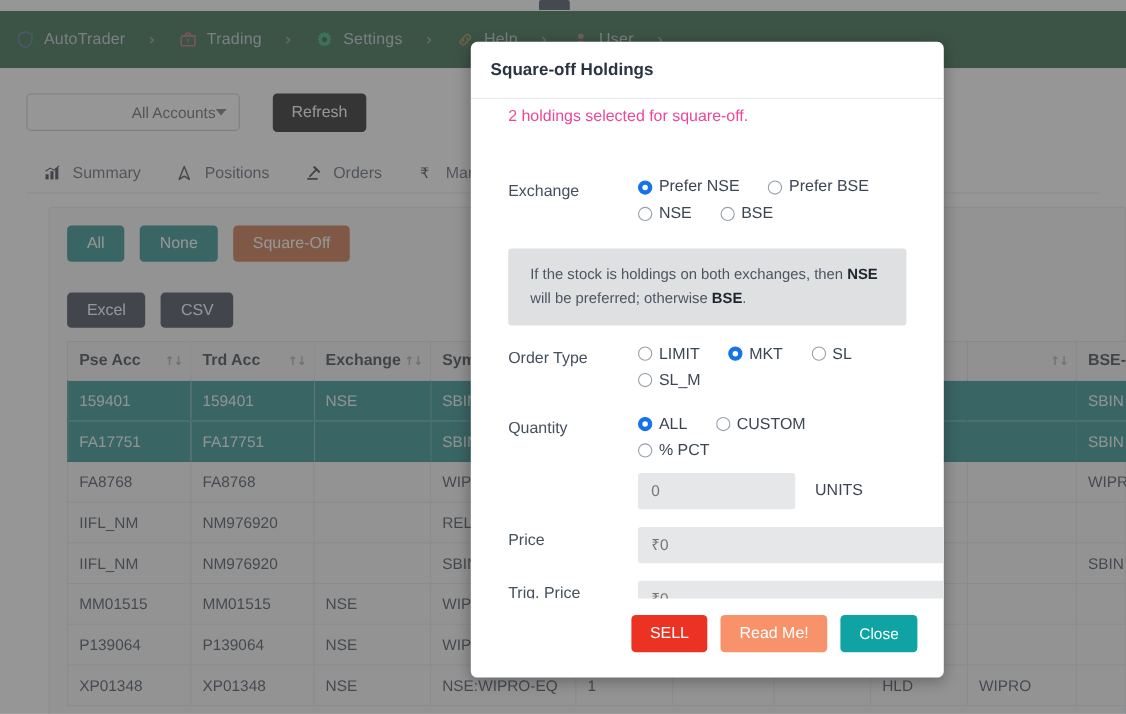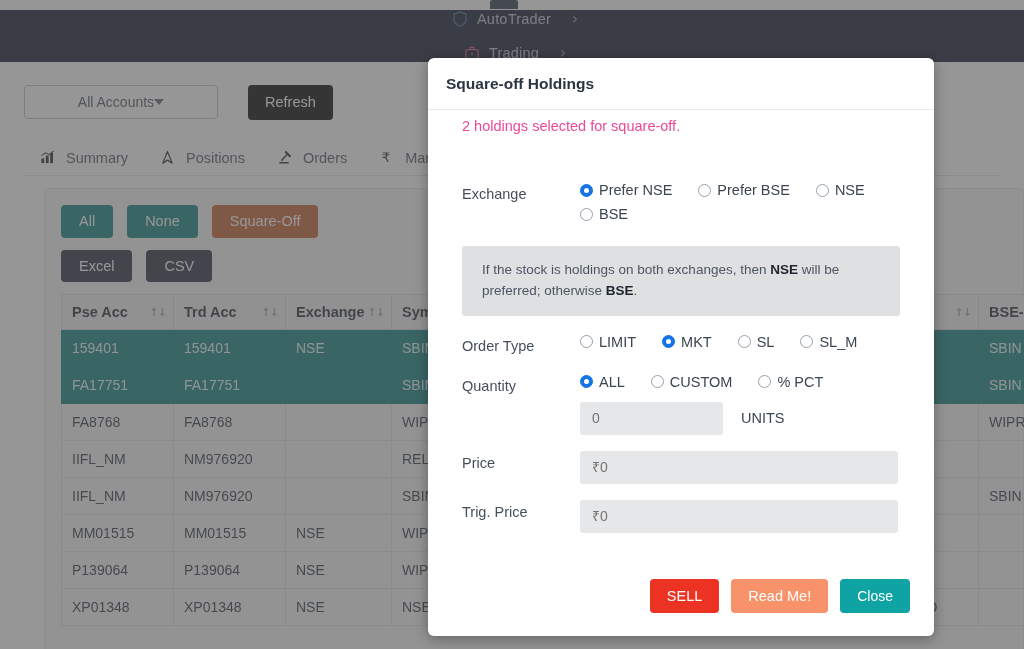--- a/index.html
+++ b/index.html
@@ -21,26 +21,25 @@
   #page {
     position: absolute;
     inset: 0;
     background: #ffffff;
   }
   
   .navbar {
     position: absolute;
     top: 10px; left: 0; right: 0;
     height: 52px;
-    background: #0f172a;
+    background: #14532d;
     display: flex;
     align-items: center;
     padding-left: 6px;
-    gap: 16px;
-    flex-direction: column;
+    gap: 4px;
   }
   .nav-item {
     display: flex;
     align-items: center;
     gap: 9px;
     padding: 0 9px;
     height: 52px;
     color: #b9c0ca;
     font-size: 14.5px;
     white-space: nowrap;
@@ -78,21 +77,21 @@
     align-items: center;
     gap: 30px;
   }
   .account-select {
     width: 194px; height: 34px;
     border: 1px solid #bcc3cb;
     border-radius: 4px;
     background: #fff;
     display: flex;
     align-items: center;
-    justify-content: center;
+    justify-content: flex-end;
     padding: 0 11px;
     font-size: 14px;
     color: #4a5360;
   }
   .caret-dn {
     width: 0; height: 0;
     border-left: 5px solid transparent;
     border-right: 5px solid transparent;
     border-top: 6px solid #5d6773;
   }
@@ -138,21 +137,21 @@
     position: absolute;
     top: 126px; left: 44px; right: 0px; bottom: -40px;
     background: #f7f8fa;
     border: 1px solid #e3e6ea;
     border-radius: 3px;
     padding: 16px 0 0 16px;
   }
   .btn-row { display: flex; gap: 14px; margin-bottom: 12px; }
   .btn-all, .btn-none { background: #0f7f7f; padding: 9px 18px; }
   .btn-sq { background: #c4602e; padding: 9px 18px; }
-  .btn-excel, .btn-csv { background: #222d3d; padding: 9px 18px; }
+  .btn-excel, .btn-csv { background: #222d3d; padding: 9px 18px; margin-top: 16px; }
 
   
   .tbl-wrap {
     margin-top: 6px;
     width: 1010px;
   }
   table.grid {
     border-collapse: collapse;
     table-layout: fixed;
     width: 1010px;
@@ -196,22 +195,22 @@
   .dimmer {
     position: absolute;
     inset: 0;
     background: rgba(86,86,86,0.62);
     z-index: 50;
   }
 
   
   .modal {
     position: absolute;
-    left: 428px; top: 58px;
-    width: 506px; height: 578px;
+    left: 428px; top: 38px;
+    width: 430px; height: 578px;
     background: #ffffff;
     border-radius: 6px;
     z-index: 60;
     box-shadow: 0 3px 14px rgba(0,0,0,.32);
     display: flex;
     flex-direction: column;
     overflow: hidden;
   }
   .modal-header {
     height: 52px;

